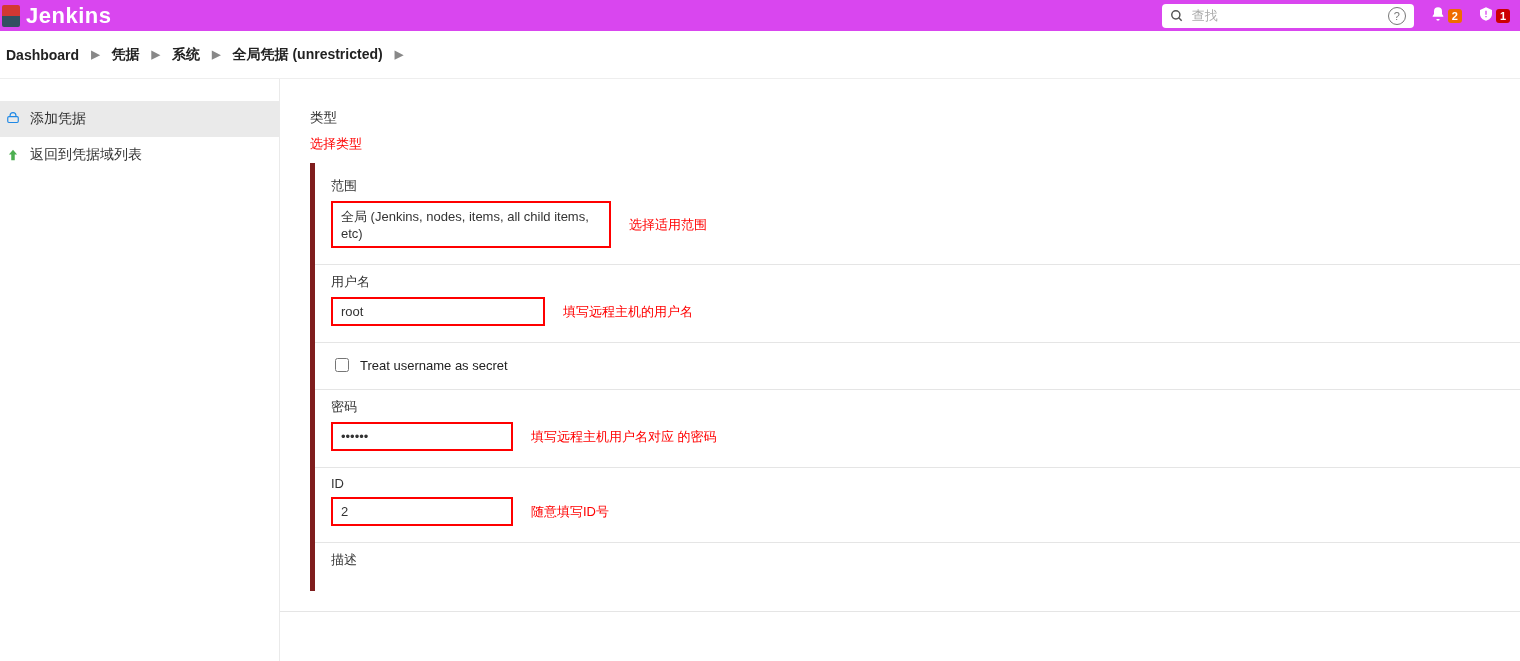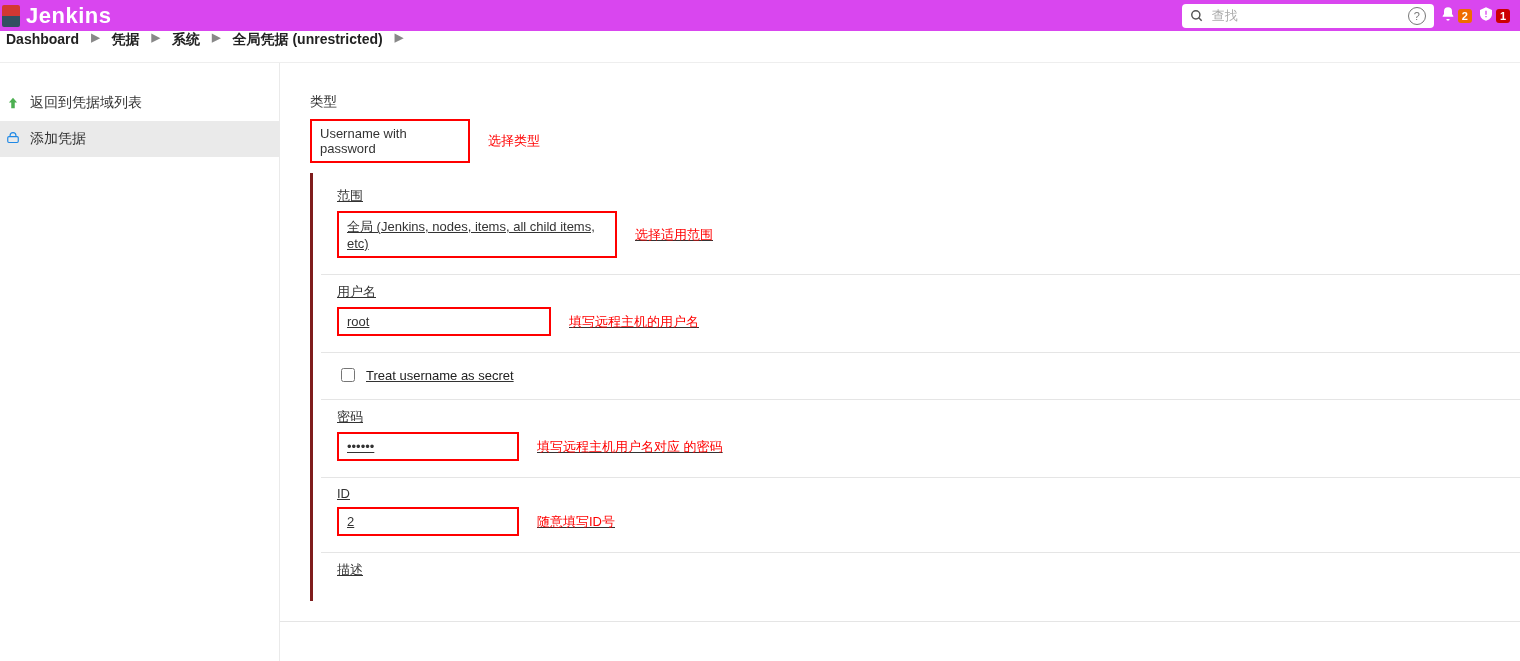--- a/index.html
+++ b/index.html
@@ -34,21 +34,21 @@
   .logo-text {
     color: #fff;
     font-weight: bold;
     font-size: 22px;
     letter-spacing: 0.5px;
   }
   .header-right {
     margin-left: auto;
     display: flex;
     align-items: center;
-    gap: 6px;
+    gap: 16px;
     padding-right: 10px;
   }
   .search-wrap {
     background: #fff;
     border-radius: 4px;
     height: 24px;
     width: 252px;
     display: flex;
     align-items: center;
     padding: 0 8px;
@@ -93,24 +93,24 @@
     font-size: 11px;
     padding: 1px 4px;
     border-radius: 3px;
     font-weight: bold;
   }
   .bell-icon { color: #fff; font-size: 16px; }
   .shield-icon { color: #fff; font-size: 16px; }
 
   
   .breadcrumb {
-    height: 32px;
+    height: 48px;
     border-bottom: 1px solid #eee;
     display: flex;
-    align-items: flex-start;
+    align-items: center;
     padding-left: 0;
     font-size: 14px;
     font-weight: bold;
     color: #222;
   }
   .breadcrumb span.item { padding: 0 6px; cursor: pointer; }
   .breadcrumb span.sep {
     color: #888;
     font-size: 11px;
     padding: 0 6px;
@@ -173,27 +173,26 @@
     min-height: 28px;
     display: flex;
     align-items: center;
   }
   .red-note {
     color: #ff0000;
     font-size: 13px;
     white-space: nowrap;
   }
   .indent-block {
-    border-left: 3px solid #7f1d1d;
+    border-left: 5px solid #7f1d1d;
     margin-left: 0;
-    padding-left: 24px;
+    padding-left: 16px;
     margin-top: 6px;
     padding-top: 6px;
     padding-bottom: 6px;
-    text-decoration: underline;
   }
   .sub-group { margin-top: 8px; margin-bottom: 16px; }
   .sub-label {
     font-size: 13px;
     color: #333;
     margin-bottom: 6px;
   }
   .checkbox-row {
     display: flex;
     align-items: center;
@@ -262,47 +261,44 @@
   <span class="sep">▶</span>
   <span class="item">系统</span>
   <span class="sep">▶</span>
   <span class="item">全局凭据 (unrestricted)</span>
   <span class="sep">▶</span>
 </div>
 
 <div class="body-wrap">
 
   <div class="sidebar">
-    <div class="side-item">
-      <span class="arrow-up-icon">
-        <svg width="14" height="14" viewBox="0 0 24 24" fill="#4caf50">
-            <path d="M12 3l7 8h-4v10H9V11H5l7-8z"></path>
-          </svg>
-      </span>
-      <span>返回到凭据域列表</span>
-    </div>
     <div class="side-item active">
       <span class="chain-icon">
         <svg width="14" height="14" viewBox="0 0 24 24" fill="none" stroke="#1e88e5" stroke-width="2">
             <rect x="3" y="8" width="18" height="10" rx="2"></rect>
             <path d="M7 8V6a5 5 0 0 1 10 0v2"></path>
           </svg>
       </span>
       <span>添加凭据</span>
     </div>
+    <div class="side-item">
+      <span class="arrow-up-icon">
+        <svg width="14" height="14" viewBox="0 0 24 24" fill="#4caf50">
+            <path d="M12 3l7 8h-4v10H9V11H5l7-8z"></path>
+          </svg>
+      </span>
+      <span>返回到凭据域列表</span>
+    </div>
   </div>
 
   <div class="main">
 
     <div class="form-block">
       <div class="form-label">类型</div>
       <div class="row">
-        <div class="red-box" style="width:160px;">
-          <span>Username with password</span>
-        </div>
         <span class="red-note">选择类型</span>
       </div>
     </div>
 
     <div class="indent-block">
 
       <div class="sub-group">
         <div class="sub-label">范围</div>
         <div class="row">
           <div class="red-box" style="width:280px;">

